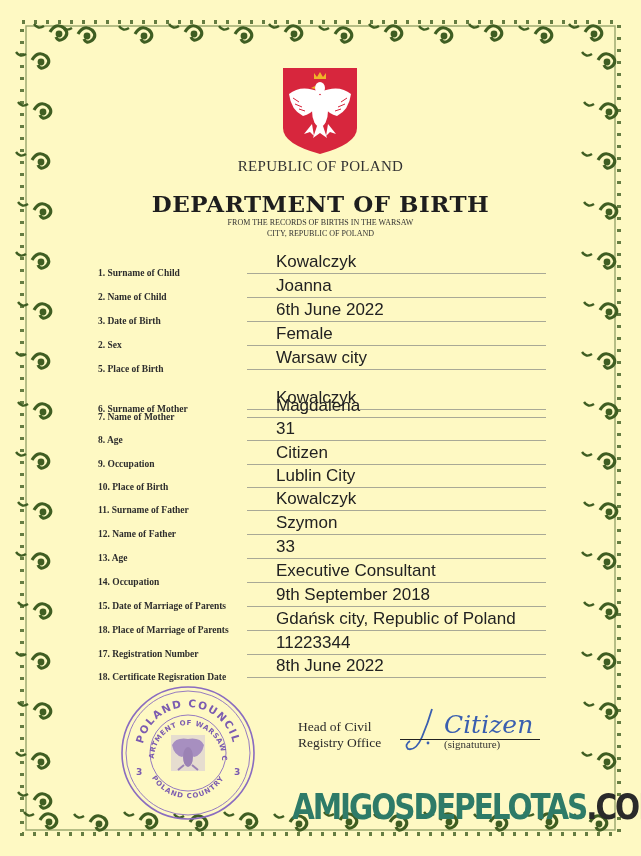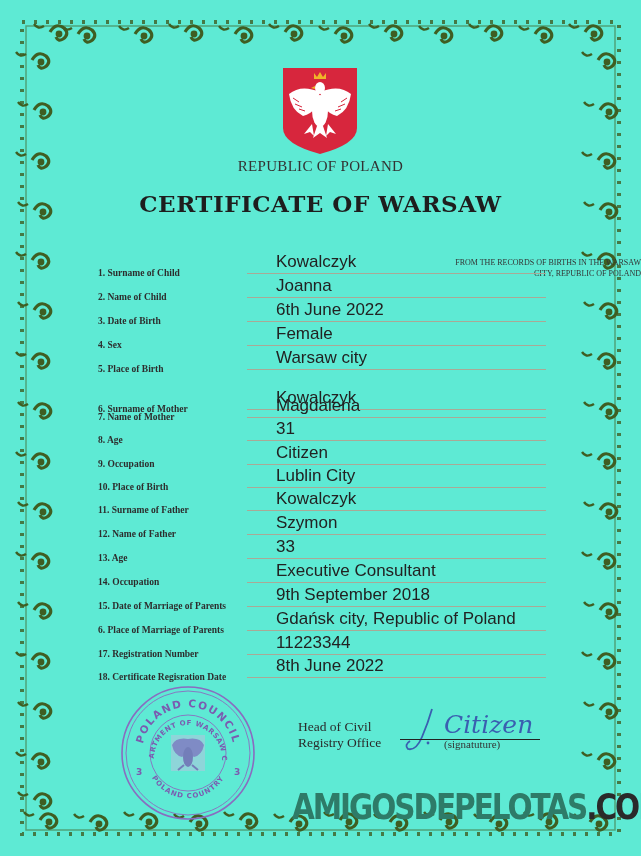--- a/index.html
+++ b/index.html
@@ -1,22 +1,22 @@
 <!DOCTYPE html>
 <html><head>
   <meta charset="utf-8">
   <style>
     html, body { margin:0; padding:0; }
     body { width:641px; height:856px; background:#f5f5e6; position:relative; overflow:hidden; font-family:"Liberation Serif", serif; }
-    .page { position:absolute; left:0; top:0; width:641px; height:856px; background:#5eead4; }
+    .page { position:absolute; left:0; top:0; width:641px; height:856px; background:#fef9c3; }
     .border { position:absolute; left:0; top:0; width:641px; height:856px; pointer-events:none; }
     .emblem { position:absolute; left:281px; top:66px; width:78px; height:88px; }
     .republic { position:absolute; left:0; width:641px; top:158px; text-align:center; font-size:15px; color:#333; letter-spacing:0.3px; }
     .title { position:absolute; left:0; width:641px; top:190px; text-align:center; font-size:23px; font-weight:bold; color:#1e1e1e; letter-spacing:0.5px; font-family:"DejaVu Serif", serif; }
-    .subtitle { position:absolute; left:0; width:641px; top:217px; text-align:right; font-size:8px; color:#333; line-height:11px;margin-top:40px; }
+    .subtitle { position:absolute; left:0; width:641px; top:217px; text-align:center; font-size:8px; color:#333; line-height:11px; }
     .row { position:absolute; left:98px; width:448px; height:24px; }
     .row .label { position:absolute; left:0; bottom:2px; font-size:9.5px; font-weight:bold; color:#2d2d2d; white-space:nowrap;text-align:right; }
     .row .line { position:absolute; left:149px; right:0; bottom:6px; border-bottom:1.5px solid #a9a996; }
     .row .value { position:absolute; left:178px; bottom:8px; font-family:Liberation Sans, sans-serif; font-size:17px; color:#222; white-space:nowrap; }
     .seal { position:absolute; left:118px; top:683px; width:140px; height:140px; }
     .head { position:absolute; left:298px; top:719px; font-size:13.5px; color:#2a2a2a; line-height:16px; }
     .sig-line { position:absolute; left:400px; top:739px; width:140px; border-bottom:1.5px solid #222; }
     .sig-text { position:absolute; left:444px; top:738px; font-size:11px; color:#333; }
     .sig-script { position:absolute; left:404px; top:703px; width:140px; height:55px; }
     .watermark { position:absolute; left:292px; top:786px; font-family:"DejaVu Sans", sans-serif; font-weight:bold; font-size:36px; letter-spacing:-2.5px; transform:scaleX(0.82); transform-origin:left top; white-space:nowrap; }
@@ -110,21 +110,21 @@
     <path d="M34,20 l-4,2 l4,1z" fill="#f0b429"></path>
     <path d="M39,26 Q20,18 8,28 Q10,44 22,50 Q30,48 34,42 Z" fill="#fff"></path>
     <path d="M39,26 Q58,18 70,28 Q68,44 56,50 Q48,48 44,42 Z" fill="#fff"></path>
     <ellipse cx="39" cy="45" rx="8" ry="16" fill="#fff"></ellipse>
     <path d="M31,58 l-8,10 l6,-2 l4,4 z M47,58 l8,10 l-6,-2 l-4,4 z" fill="#fff"></path>
     <path d="M36,60 l-4,12 l7,-5 l7,5 l-4,-12 z" fill="#fff"></path>
     <path d="M12,32 l6,4 M14,38 l7,3 M18,43 l6,2 M66,32 l-6,4 M64,38 l-7,3 M60,43 l-6,2" stroke="#d7263d" stroke-width="1"></path>
   </svg>
 
   <div class="republic">REPUBLIC OF POLAND</div>
-  <div class="title">CERTIFICATE OF WARSAW</div>
+  <div class="title">DEPARTMENT OF BIRTH</div>
   <div class="subtitle">
     <div>FROM THE RECORDS OF BIRTHS IN THE WARSAW</div>
     <div>CITY, REPUBLIC OF POLAND</div>
   </div>
 
   <div class="row" style="top:256px">
     <span class="label">1.  Surname of Child</span>
     <span class="line"></span>
     <span class="value">Kowalczyk</span>
   </div>
@@ -132,21 +132,21 @@
     <span class="label">2.  Name of Child</span>
     <span class="line"></span>
     <span class="value">Joanna</span>
   </div>
   <div class="row" style="top:304px">
     <span class="label">3.  Date of Birth</span>
     <span class="line"></span>
     <span class="value">6th June 2022</span>
   </div>
   <div class="row" style="top:328px">
-    <span class="label">4.  Sex</span>
+    <span class="label">2.  Sex</span>
     <span class="line"></span>
     <span class="value">Female</span>
   </div>
   <div class="row" style="top:352px">
     <span class="label">5.  Place of Birth</span>
     <span class="line"></span>
     <span class="value">Warsaw city</span>
   </div>
   <div class="row" style="top:392px">
     <span class="label">6.  Surname of Mother</span>
@@ -192,21 +192,21 @@
     <span class="label">14.  Occupation</span>
     <span class="line"></span>
     <span class="value">Executive Consultant</span>
   </div>
   <div class="row" style="top:589px">
     <span class="label">15.  Date of Marriage of Parents</span>
     <span class="line"></span>
     <span class="value">9th September 2018</span>
   </div>
   <div class="row" style="top:613px">
-    <span class="label">6.  Place of Marriage of Parents</span>
+    <span class="label">18.  Place of Marriage of Parents</span>
     <span class="line"></span>
     <span class="value">Gdańsk city, Republic of Poland</span>
   </div>
   <div class="row" style="top:637px">
     <span class="label">17.  Registration Number</span>
     <span class="line"></span>
     <span class="value">11223344</span>
   </div>
   <div class="row" style="top:660px">
     <span class="label">18.  Certificate Regisration Date</span>

